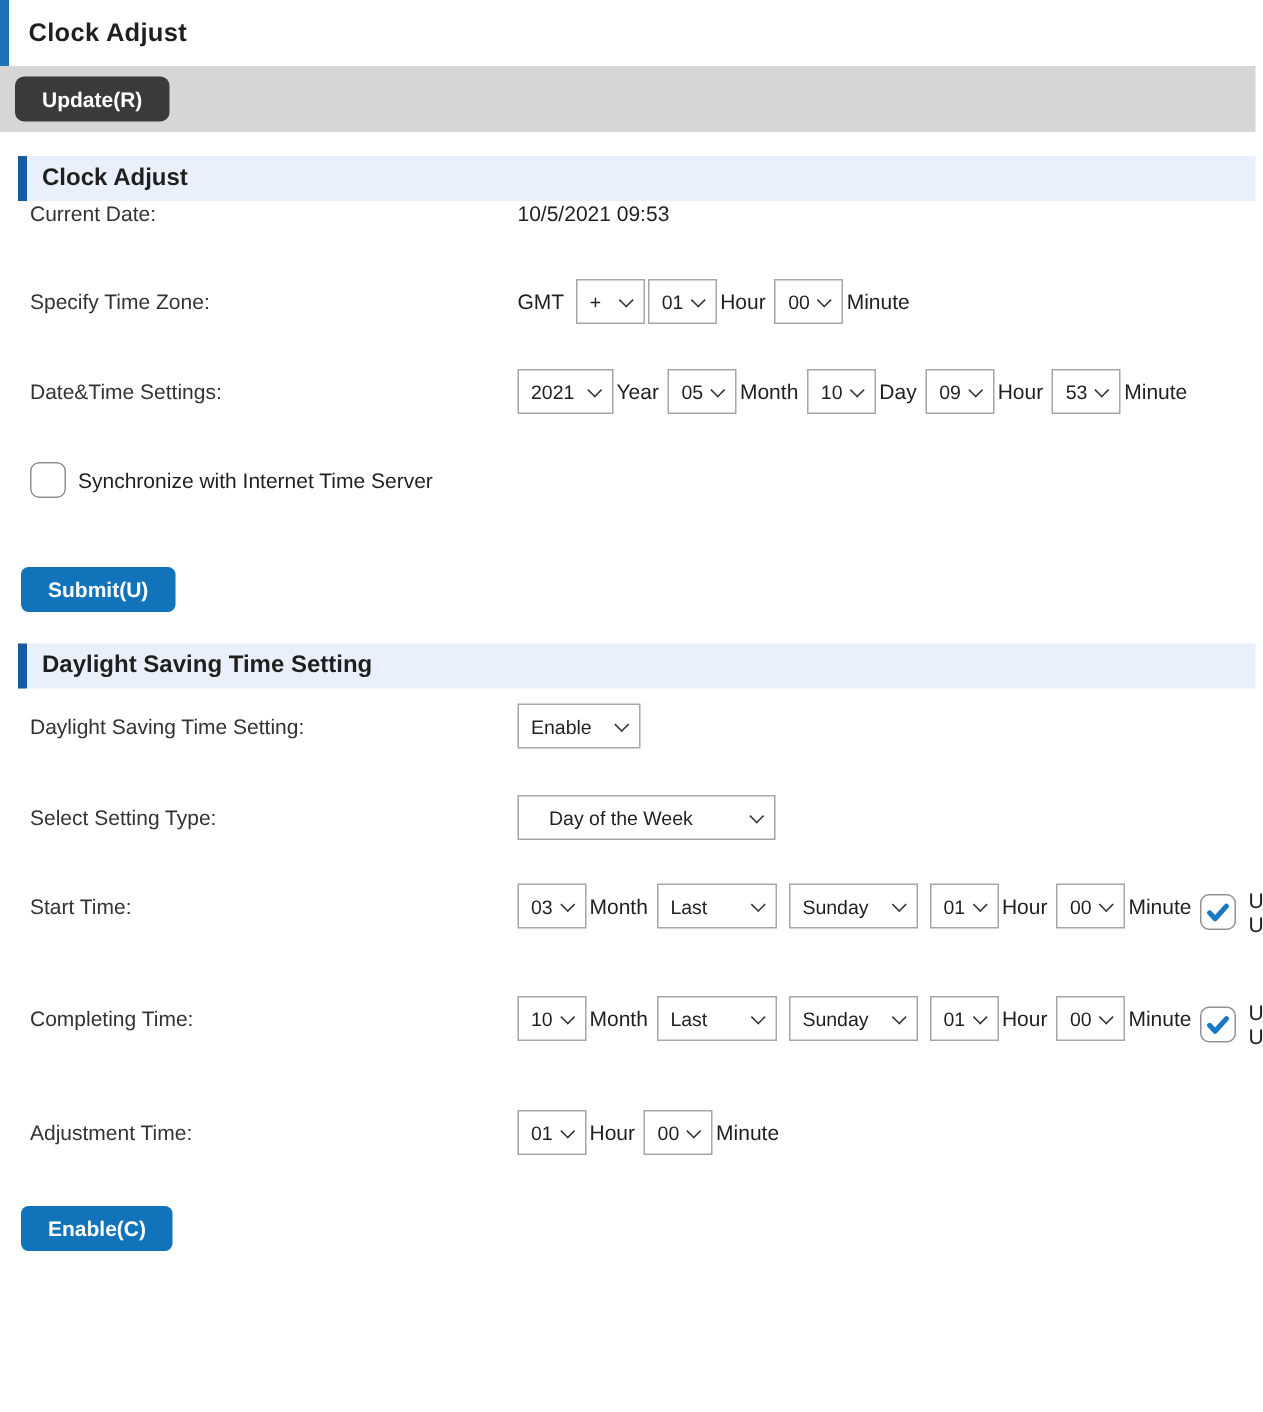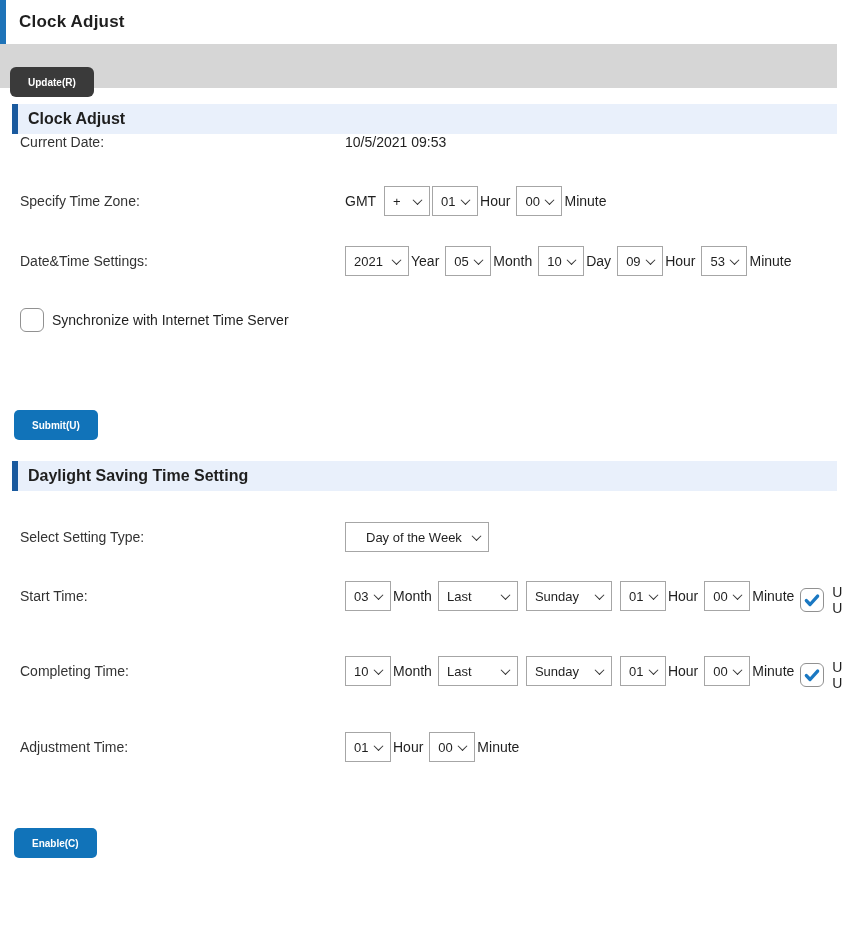--- a/index.html
+++ b/index.html
@@ -27,23 +27,22 @@
     border-left:6px solid var(--accent_top);
     padding-left:13px;background:#fff;
   }
   .title-bar h1{font-size:17px;font-weight:bold;color:var(--text_dark);letter-spacing:.2px;}
   .toolbar{
     height:44px;background:var(--toolbar_bg);
     display:flex;align-items:center;padding-left:10px;margin-right:5px;
   }
   .btn{
     border:none;height:30px;padding:0 18px;border-radius:6px;
-    color:#fff;font-size:10px;font-weight:600;cursor:pointer;
+    color:#fff;font-size:14px;font-weight:600;cursor:pointer;
     font-family:"Liberation Sans", sans-serif;
-    margin-top:32px;
   }
   .btn-dark{background:var(--dark_btn);}
   .btn-blue{background:var(--blue_btn);border-radius:5px;margin-left:14px;}
   .section-head{
     margin-left:12px;margin-right:5px;height:30px;
     background:var(--band_bg);border-left:6px solid var(--accent_section);
     display:flex;align-items:center;padding-left:10px;
   }
   .section-head h2{font-size:16px;font-weight:bold;color:var(--text_dark);}
   .form-row{
@@ -63,21 +62,21 @@
     height:30px;background:#fff;border:1px solid var(--select_border);
     display:inline-flex;align-items:center;justify-content:space-between;
     padding:0 8px;font-size:13px;color:var(--text_dark);cursor:pointer;
     margin-right:2px;flex:0 0 auto;
   }
   .sel-sm{width:46px;}
   .sel-year{width:64px;}
   .sel-week{width:80px;}
   .sel-day{width:86px;}
   .sel-enable{width:82px;}
-  .sel-type{width:144px;padding-left:20px;}
+  .sel-type{width:172px;padding-left:20px;}
   .chev{
     width:7px;height:7px;border-right:1.7px solid #333;border-bottom:1.7px solid #333;
     transform:rotate(45deg) translate(-1px,-1px);flex:0 0 auto;margin-left:4px;
   }
   .checkbox{
     width:24px;height:24px;border:1px solid var(--checkbox_border);border-radius:6px;
     background:#fff;display:inline-flex;align-items:center;justify-content:center;
     cursor:pointer;flex:0 0 auto;
   }
   .checkbox svg{display:none;width:18px;height:18px;}
@@ -182,20 +181,29 @@
   <div class="submit-u">
     <button class="btn btn-blue">Submit(U)</button>
   </div>
 </section>
 
 <section>
   <div class="section-head band-dst">
     <h2>Daylight Saving Time Setting</h2>
   </div>
 
+  <div class="form-row row-dst-setting">
+    <div class="lbl">Daylight Saving Time Setting:</div>
+    <div class="fields">
+      <span class="select sel-enable">
+        <span>Enable</span>
+        <span class="chev"></span>
+      </span>
+    </div>
+  </div>
 
   <div class="form-row row-dst-type">
     <div class="lbl">Select Setting Type:</div>
     <div class="fields">
       <span class="select sel-type">
         <span>Day of the Week</span>
         <span class="chev"></span>
       </span>
     </div>
   </div>

